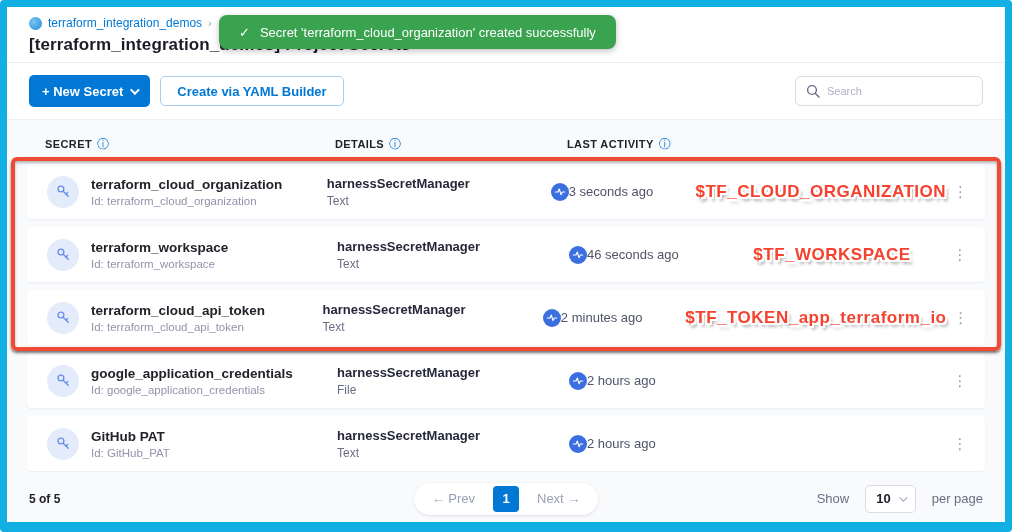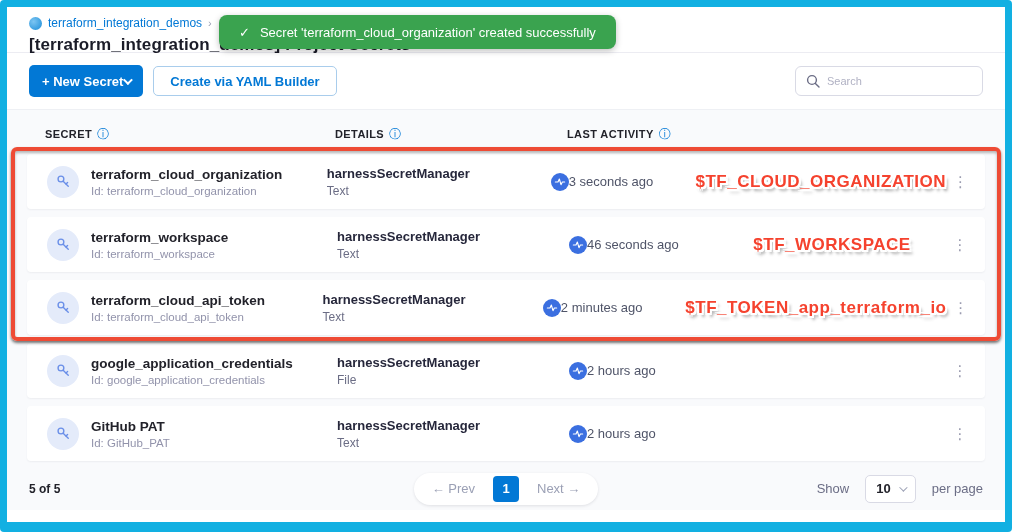--- a/index.html
+++ b/index.html
@@ -10,21 +10,21 @@
     position: relative;
     width: 1012px; height: 532px;
     border: 7px solid #12b0e2;
     border-bottom-width: 10px;
     border-radius: 4px;
     background: #ffffff;
     overflow: hidden;
   }
 
   
-  .pagehead { padding: 9px 22px 0 22px; background:#fff; border-bottom:1px solid #ececf2; height:46px; }
+  .pagehead { padding: 9px 22px 0 22px; background:#fff; border-bottom:1px solid #ececf2; height:56px; }
   .breadcrumb { display:flex; align-items:center; gap:6px; font-size:12px; }
   .proj-icon { width:13px; height:13px; border-radius:50%;
     background: radial-gradient(circle at 35% 35%, #7cc5f2, #1a8cd8); display:inline-block; }
   .crumb-link { color:#0278d5; cursor:pointer; }
   .crumb-chevron { color:#9ba0b5; font-size:11px; }
   .page-title { margin-top:5px; font-size:17px; font-weight:bold; color:#1b1c28; letter-spacing:.1px; }
 
   
   .toast {
     position:absolute; left:212px; top:8px; z-index:9;
@@ -33,21 +33,21 @@
     padding:0 20px; font-size:13px;
     box-shadow:0 2px 6px rgba(0,0,0,.25);
   }
   .toast .check { font-size:13px; font-weight:bold; }
 
   
   .toolbar { height:56px; background:#fff; display:flex; align-items:center; padding:0 22px; gap:10px; }
   .btn-primary {
     background:#0278d5; color:#fff; border:none; border-radius:5px;
     height:32px; padding:0 13px; font-size:13px; font-weight:bold;
-    display:flex; align-items:center; cursor:pointer;
+    display:flex; align-items:center; gap:7px; cursor:pointer;
     font-family:inherit;
   }
   .btn-primary .chev { width:7px; height:7px; border-right:2px solid #fff; border-bottom:2px solid #fff;
     transform:rotate(45deg) translateY(-2px); display:inline-block; }
   .btn-outline {
     background:#fff; color:#0278d5; border:1px solid #a9cdec; border-radius:5px;
     height:30px; padding:0 16px; font-size:13px; font-weight:bold; cursor:pointer;
     font-family:inherit;
   }
   .spacer { flex:1; }

